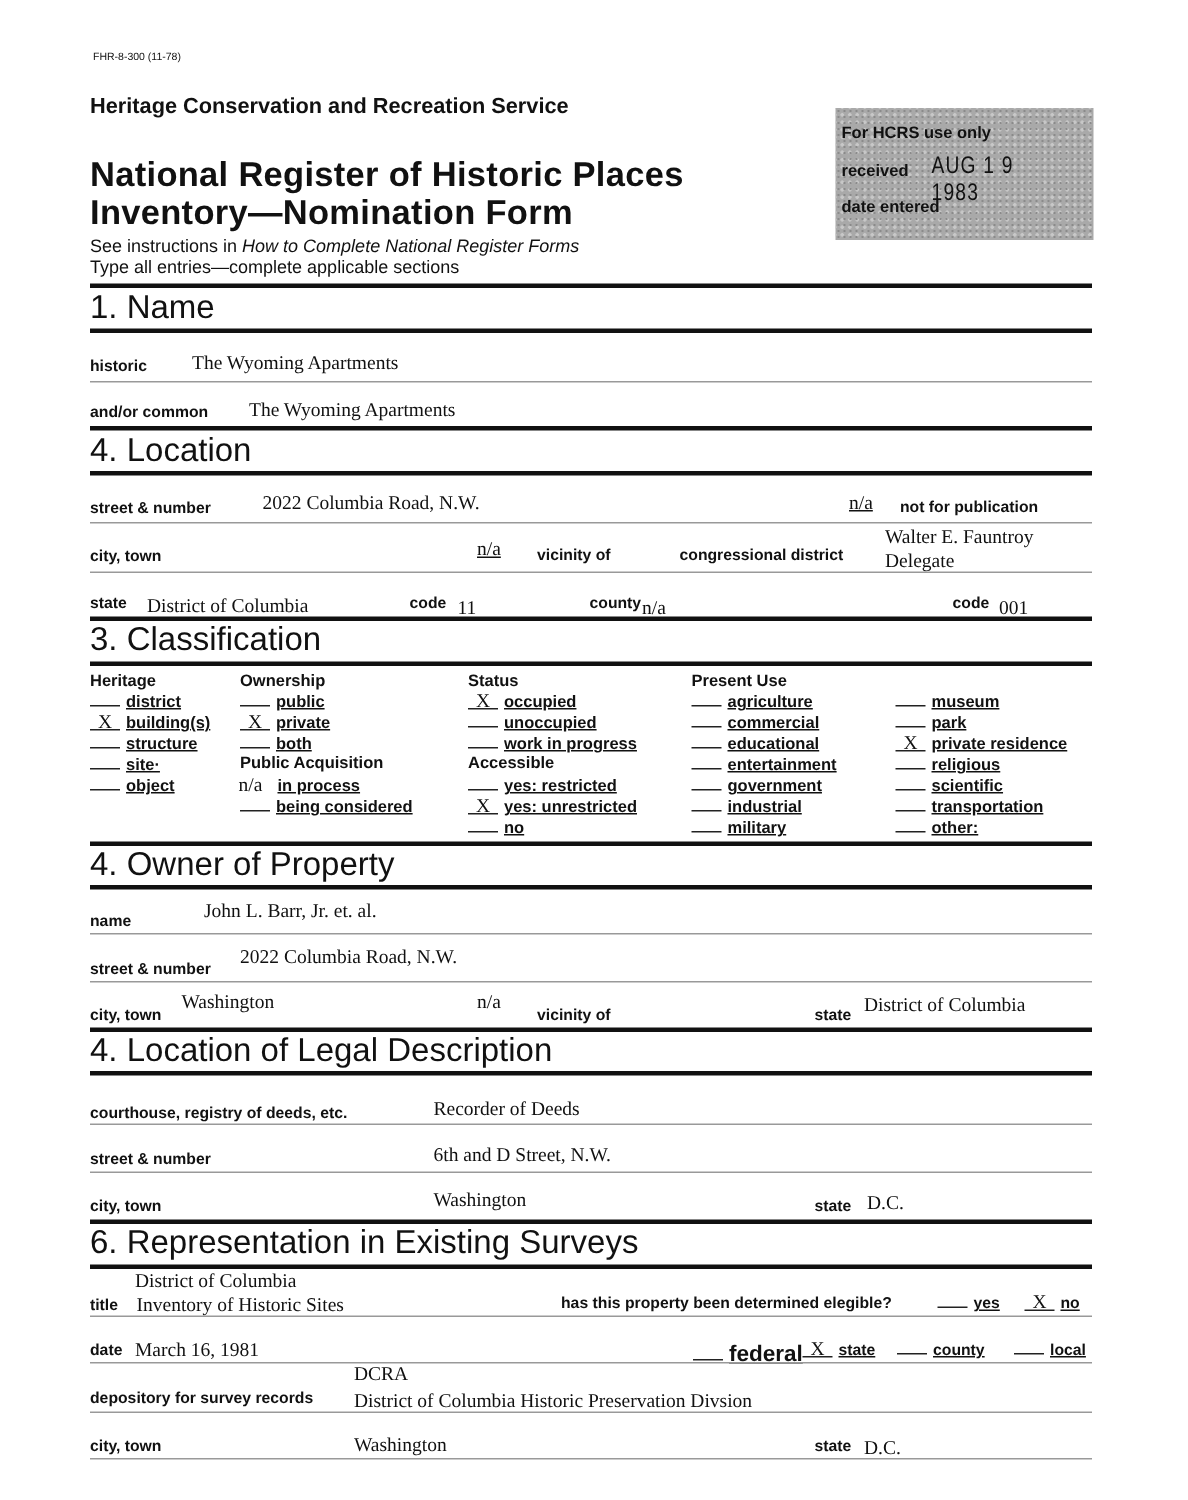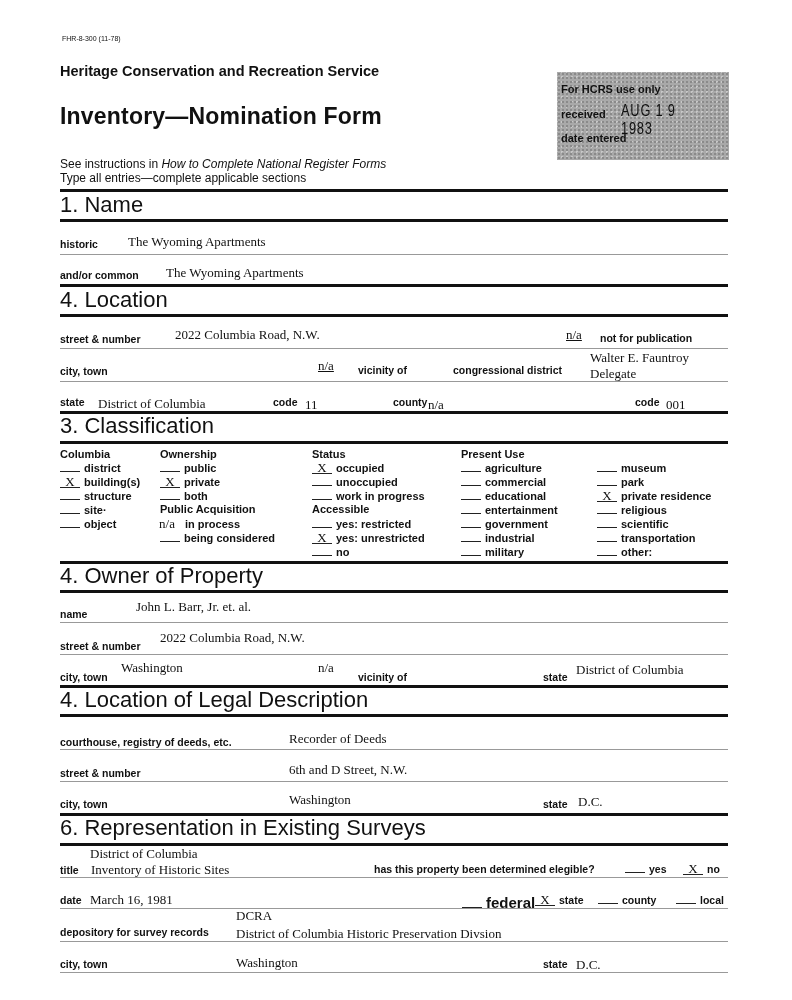--- a/index.html
+++ b/index.html
@@ -12,31 +12,32 @@
     background-image: radial-gradient(#8a8a8a 1px, transparent 1px), radial-gradient(#c8c8c8 1px, transparent 1px);
     background-size:4px 4px, 5px 5px; background-position:0 0, 2px 2px; font-size:11px; font-weight:bold; }
   .stamp div { position:absolute; left:4px; }
   .stamp .date { font-weight:normal; font-family:"Liberation Sans Narrow","Liberation Sans", sans-serif; font-size:16px; left:64px; top:30px; letter-spacing:1px; transform:scaleX(0.8); transform-origin:left; }
   .hr-thick { position:absolute; left:60px; width:668px; height:3px; background:#111; }
   .hr-thin { position:absolute; left:60px; width:668px; height:1px; background:#999; }
   .sec { position:absolute; left:60px; font-size:22px; font-weight:normal; }
   .lbl { position:absolute; font-size:10.5px; font-weight:bold; font-family:"Liberation Sans", sans-serif; }
   .val { position:absolute; font-family:"Liberation Serif", serif; font-size:13px; }
   .cls-h { position:absolute; font-size:11px; font-weight:bold; }
-  .cls-i { position:absolute; font-size:11px; font-weight:bold; white-space:nowrap; }
+  .cls-i { position:absolute; font-size:11px; font-weight:bold; white-space:nowrap;text-decoration:underline; }
   .blank { display:inline-block; width:20px; border-bottom:1px solid #222; text-align:center; font-family:"Liberation Serif", serif; font-weight:normal; font-size:13px; line-height:10px; margin-right:4px; }
 </style>
 </head>
 <body>
 
 <div class="abs formno">FHR-8-300  (11-78)</div>
 <div class="abs dept">
   <div>Heritage Conservation and Recreation Service</div>
 </div>
 <div class="abs title">
+  <div>National Register of Historic Places</div>
   <div>Inventory—Nomination Form</div>
 </div>
 <div class="abs instr">
   <div><span>See instructions in </span><i>How to Complete National Register Forms</i></div>
   <div>Type all entries—complete applicable sections</div>
 </div>
 
 <div class="abs stamp">
   <div style="top:11px">For HCRS use only</div>
   <div style="top:36px">received</div>
@@ -75,21 +76,21 @@
 <div class="val" style="left:305px;top:397px">11</div>
 <div class="lbl" style="left:393px;top:396px">county</div>
 <div class="val" style="left:428px;top:397px">n/a</div>
 <div class="lbl" style="left:635px;top:396px">code</div>
 <div class="val" style="left:666px;top:397px">001</div>
 <div class="hr-thick" style="top:411px"></div>
 
 <div class="sec" style="top:413px">3.  Classification</div>
 <div class="hr-thick" style="top:441px"></div>
 
-<div class="cls-h" style="left:60px;top:448px">Columbia</div>
+<div class="cls-h" style="left:60px;top:448px">Heritage</div>
 <div id="cat-list"></div>
 <div class="cls-h" style="left:160px;top:448px">Ownership</div>
 <div class="cls-h" style="left:160px;top:503px">Public Acquisition</div>
 <div class="cls-h" style="left:312px;top:448px">Status</div>
 <div class="cls-h" style="left:312px;top:503px">Accessible</div>
 <div class="cls-h" style="left:461px;top:448px">Present Use</div>
 
 <div>
   <div class="cls-i" style="left:60px;top:462px"><span class="blank"></span><span>district</span></div>
   <div class="cls-i" style="left:60px;top:476px"><span class="blank">X</span><span>building(s)</span></div>

